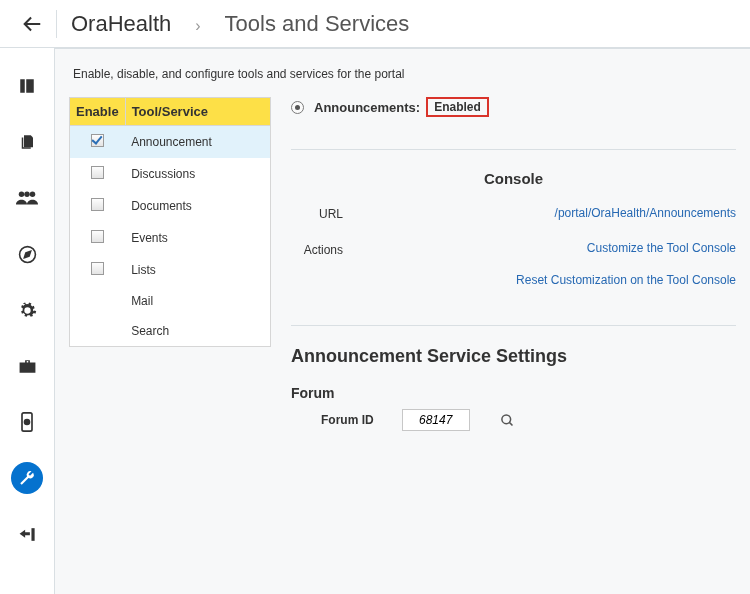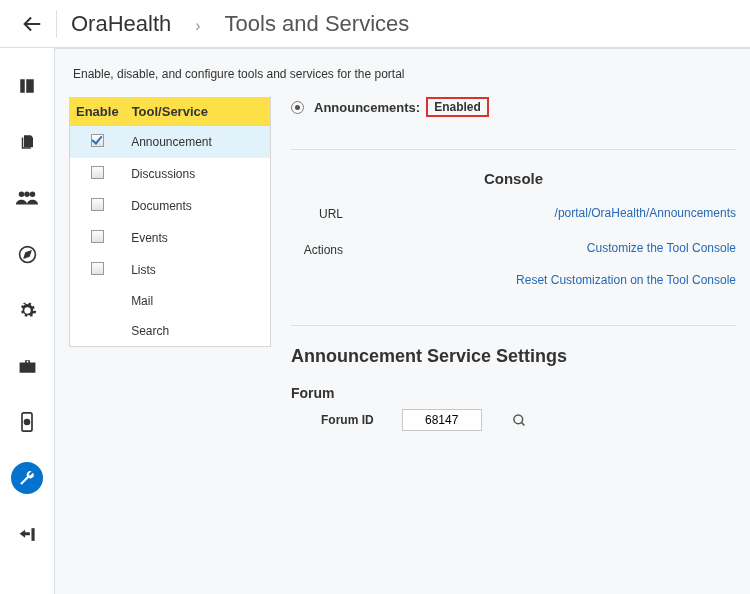--- a/index.html
+++ b/index.html
@@ -47,21 +47,21 @@
   .kv-label { width: 52px; text-align: right; font-size: 12px; color: #333; padding-top: 2px; }
   .kv-val { flex: 1; text-align: right; }
   .link { color: #2769b3; text-decoration: none; cursor: pointer; font-size: 12px; }
   .link-block { display: block; margin-bottom: 18px; }
 
   .big-h { font-size: 18px; font-weight: bold; color: #333; margin: 0 0 18px 0; }
   .sub-h { font-size: 14px; font-weight: bold; color: #333; margin: 0 0 8px 0; }
   .helper { font-size: 12px; color: #333; margin-bottom: 12px; }
   .forum-row { display: flex; align-items: center; gap: 28px; padding-left: 30px; }
   .forum-label { font-size: 12px; font-weight: bold; }
-  .txt-input { width: 80px; height: 22px; border: 1px solid #c7c7c7; padding: 0 6px; font-size: 12px; text-align: center; background: #fff; }
+  .txt-input { width: 68px; height: 22px; border: 1px solid #c7c7c7; padding: 0 6px; font-size: 12px; text-align: center; background: #fff; font-style: italic; }
   .search-btn { width: 20px; height: 20px; display: inline-flex; align-items: center; justify-content: center; color: #555; cursor: pointer; }
 </style>
 </head>
 <body>
 
 <div class="topbar">
   <div class="back-btn">
     <svg width="22" height="22" viewBox="0 0 24 24" fill="none" stroke="currentColor" stroke-width="2.2">
         <path d="M11 5l-7 7 7 7M4 12h17"></path>
       </svg>

